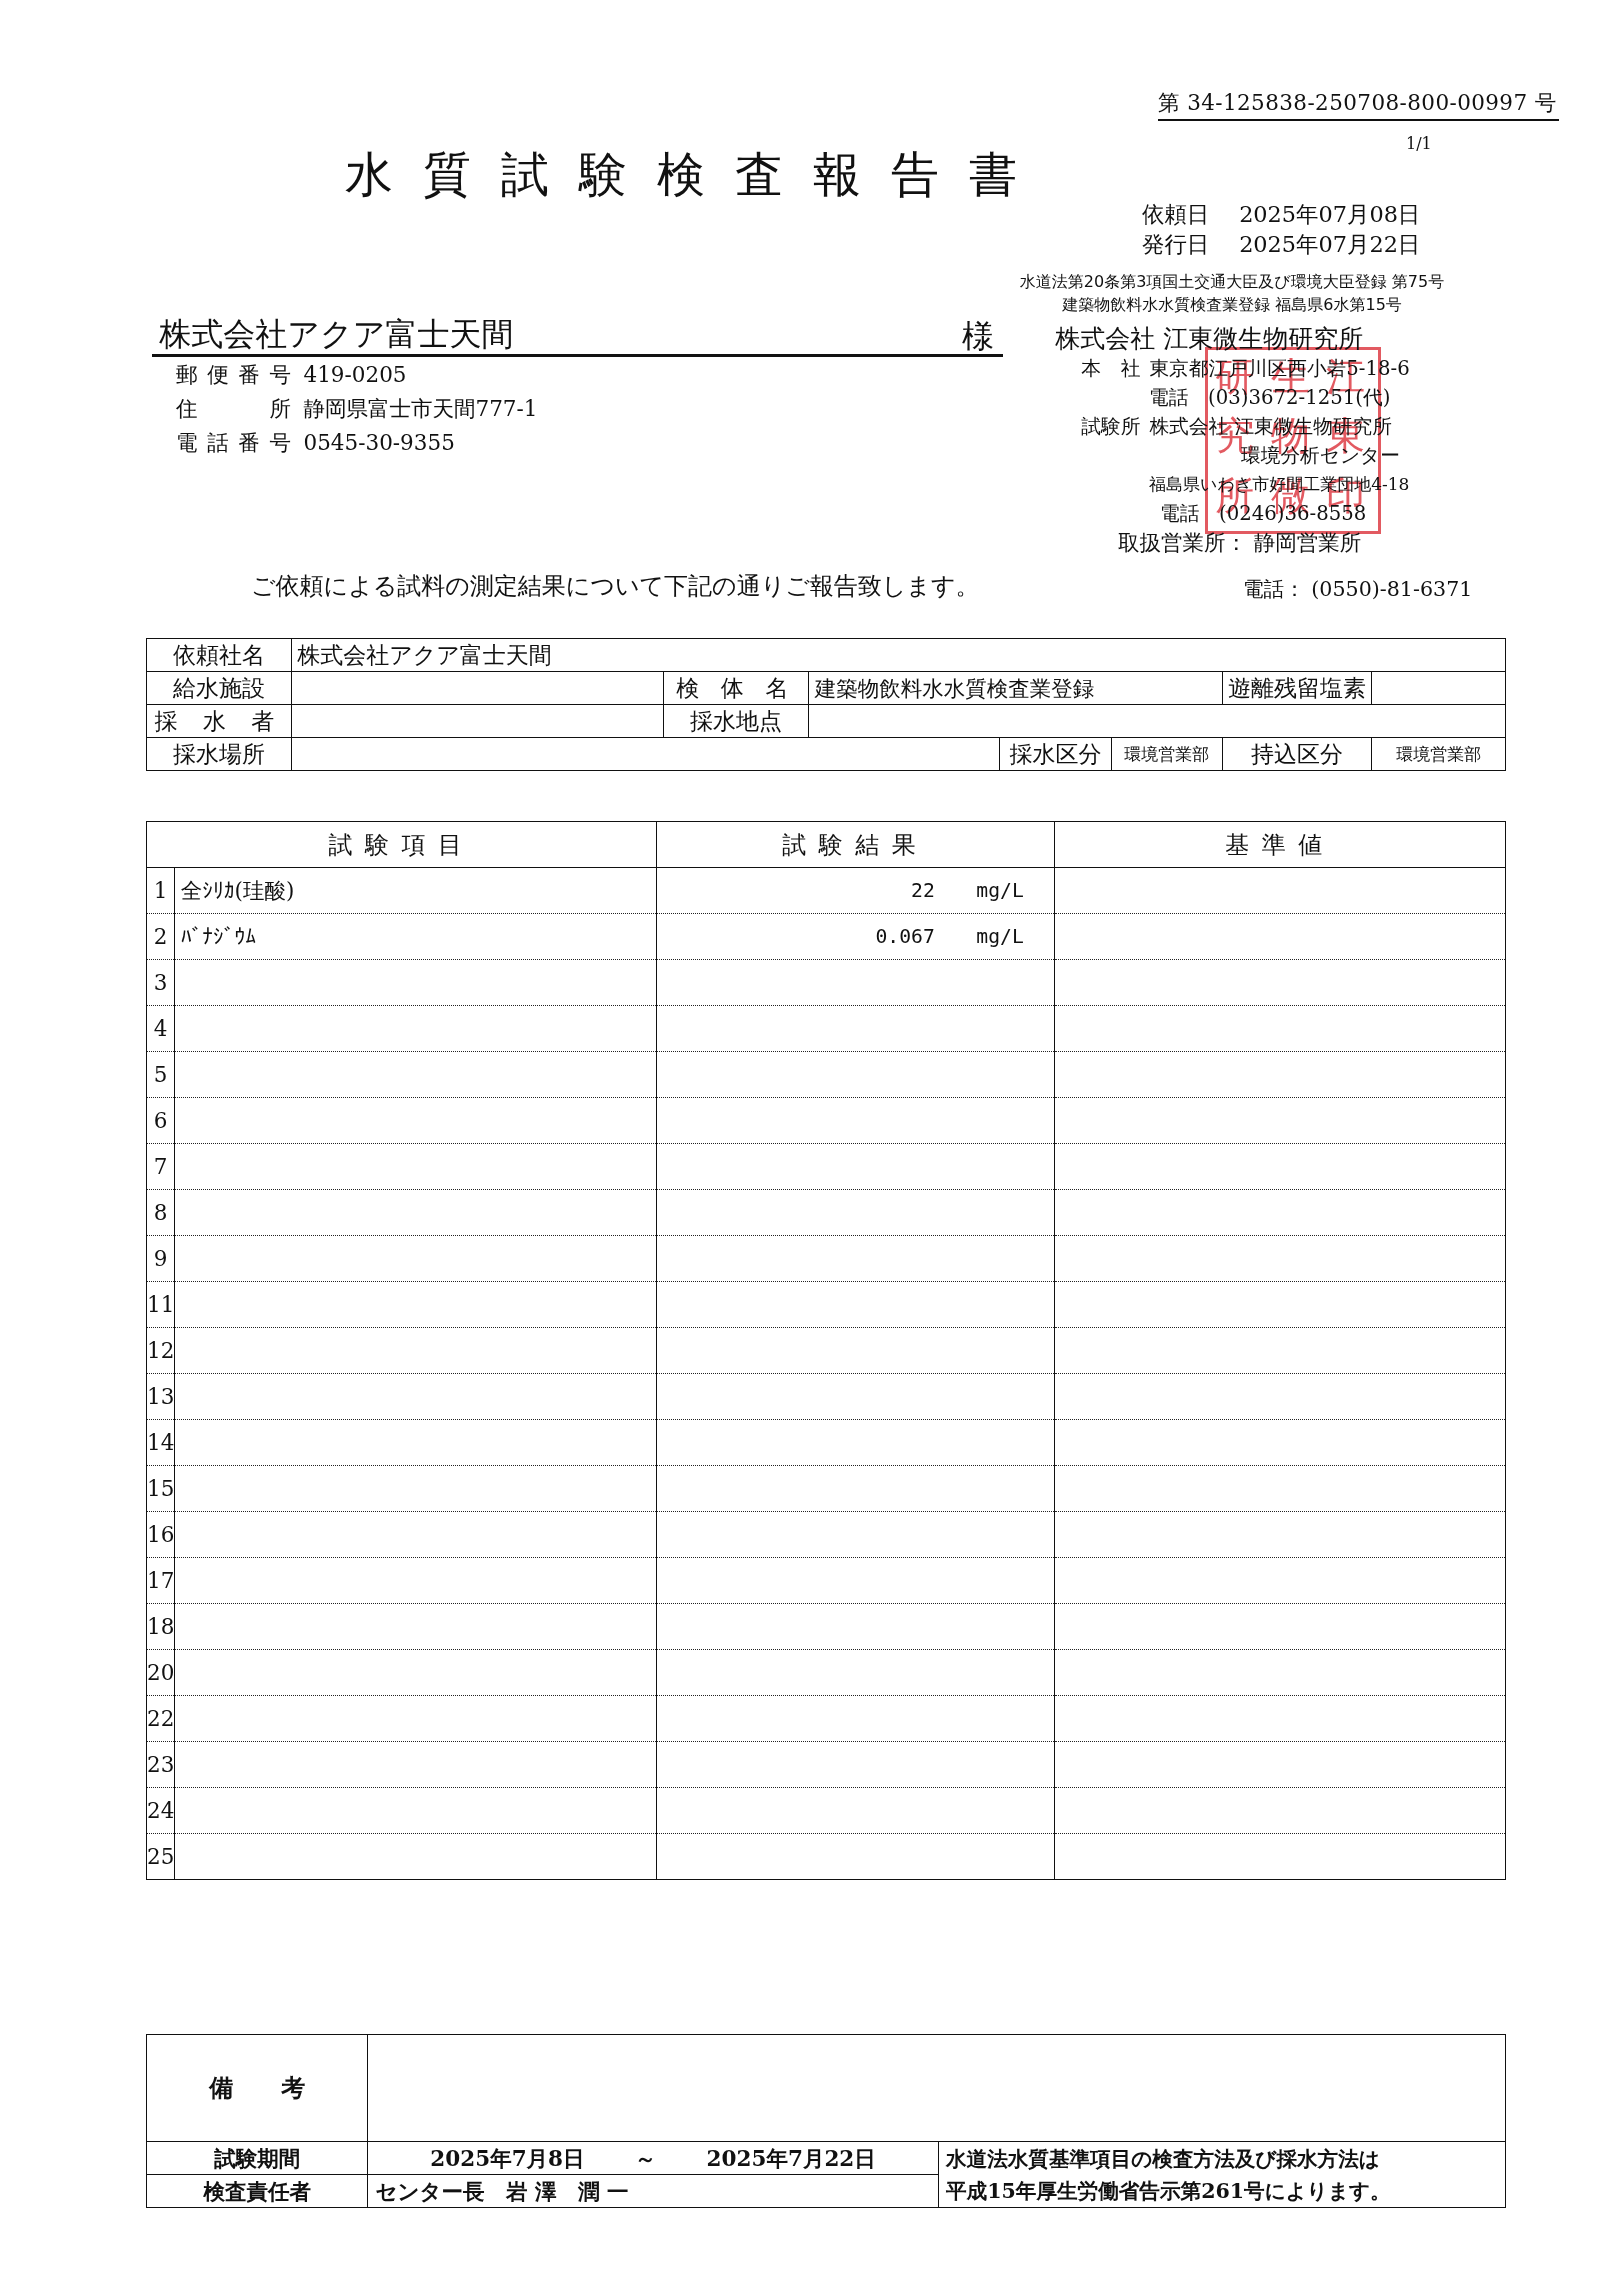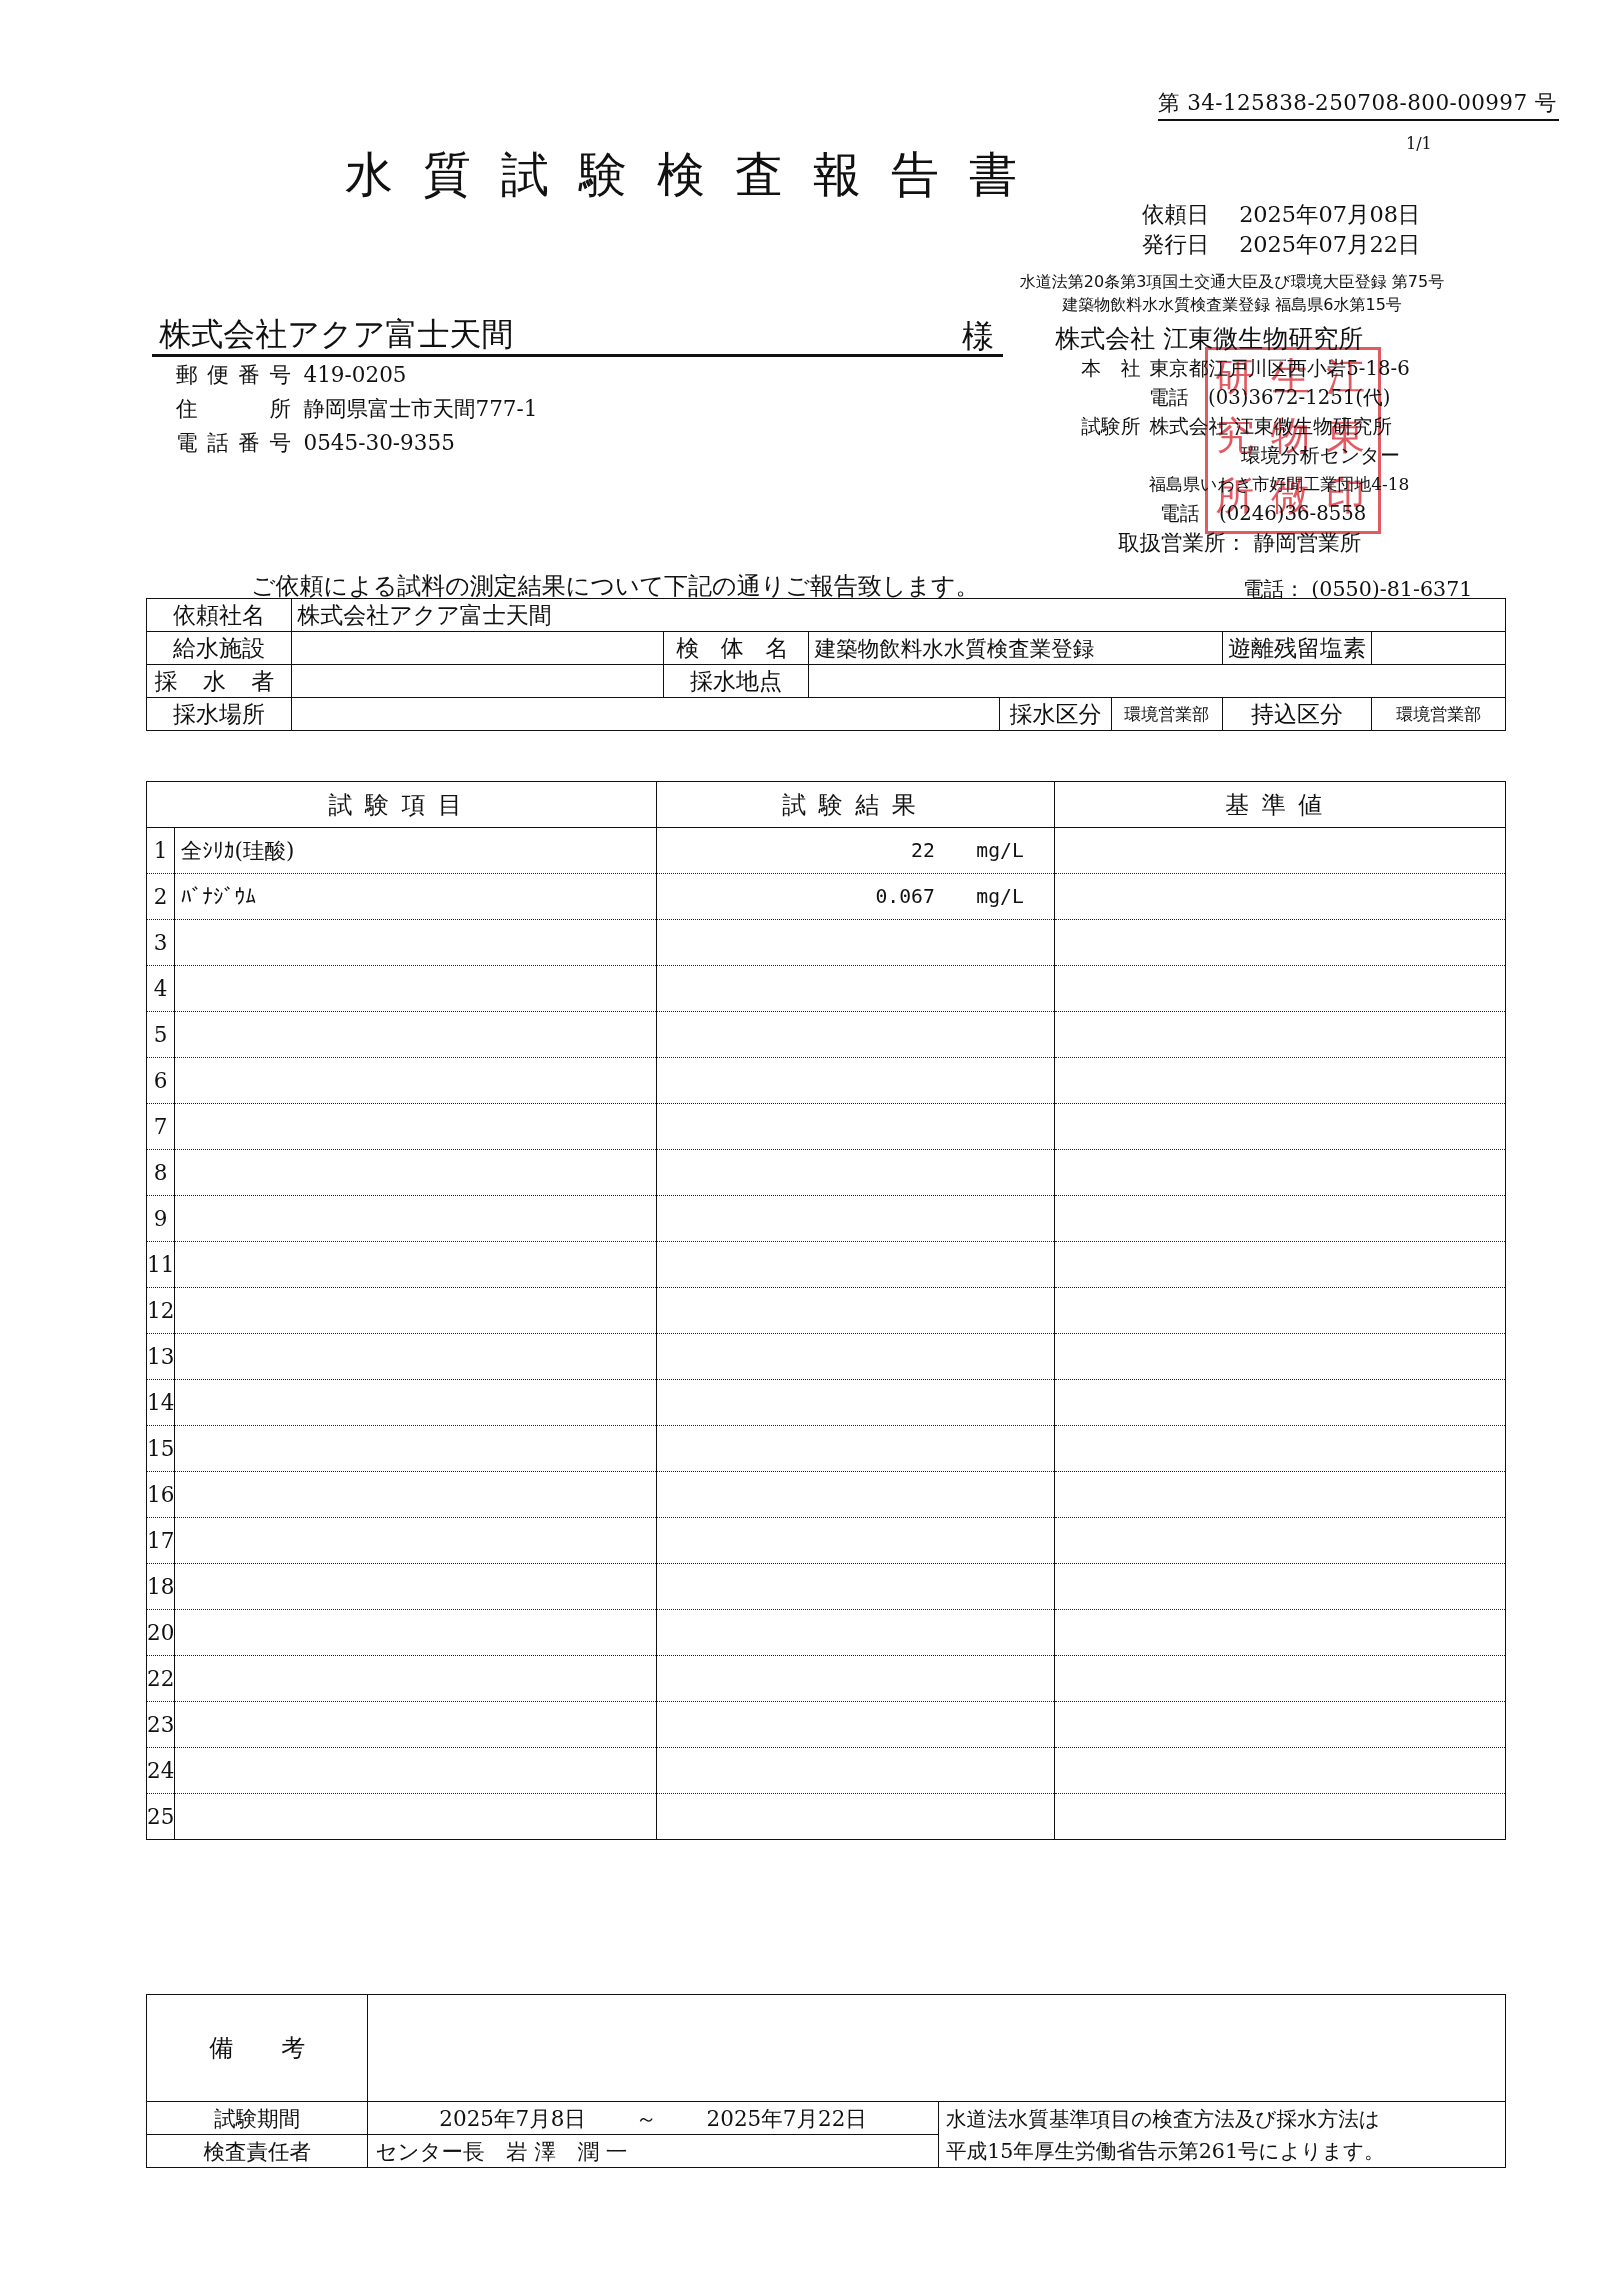--- a/index.html
+++ b/index.html
@@ -16,36 +16,36 @@
   .client-name { position:absolute; left:7.2px; top:0; font-size:32px; }
   .client-sama { position:absolute; right:9px; top:1.8px; font-size:32px; }
   .client-info { left:176px; top:358px; font-size:21.5px; line-height:34px; }
   .client-info .lbl { display:inline-block; width:115px; text-align-last:justify; margin-right:12.5px; }
   .lab { left:1066px; top:324px; font-size:23px; line-height:30px; }
   .lab-line { font-size:19.7px; line-height:29px; }
   .stamp { left:1205px; top:347px; width:170px; height:181px; border:3.6px solid #d9232d; opacity:0.75; }
   .stamp-glyph { position:absolute; color:#d9232d; font-size:39px; line-height:43px; }
   .intro { left:251px; top:570px; font-size:24px; }
   .office-tel { left:1243px; top:575px; font-size:20.6px; }
-  table { border-collapse:collapse; }
+  table { border-collapse:collapse;margin-top:40px; }
   .info { position:absolute; left:146px; top:598px; width:1360px; }
   .info td { border:1.8px solid #111; height:32px; padding:0 5.4px; font-size:23px; white-space:nowrap; }
   .info td.h { width:133px; text-align:center; }
   .info td.h2 { text-align:center; }
   .small { font-size:17px !important; font-family:"DejaVu Sans","Liberation Sans",sans-serif; }
   .results { position:absolute; left:146px; top:781px; width:1360px; }
   .results th { border:1.8px solid #111; height:43px; font-weight:normal; font-size:24px; letter-spacing:12.5px; }
   .results td { height:45px; padding:0; font-size:21.5px; border-left:1.8px solid #111; border-right:1.8px solid #111; border-bottom:1.8px dotted #222; }
   .results tr:last-child td { border-bottom:1.8px solid #111; }
   .results td.no { width:25px; text-align:center; border-right:1.8px solid #111; font-size:21.5px; }
   .results td.item { width:475px; padding-left:5.4px; font-size:21.5px; }
   .results td.res { width:367px; text-align:right; padding-right:30px; font-family:"DejaVu Sans Mono","Liberation Mono",monospace; font-size:19.7px; }
   .results td.res .unit { display:inline-block; width:64px; text-align:right; margin-left:25px; }
   .footer { position:absolute; left:146px; top:1994px; width:1360px; }
-  .footer td { border:1.8px solid #111; font-size:21.5px; padding:0 7.2px; white-space:nowrap; }
+  .footer td { border:1.8px solid #111; font-size:21.5px; padding:0 7.2px; white-space:nowrap;font-weight:bold; }
   .footer td.h { width:206px; text-align:center; }
 </style>
 </head>
 <body>
 
 <div class="abs docno">第 34-125838-250708-800-00997 号</div>
 <div class="abs pageno">1/1</div>
 <div class="abs title">水質試験検査報告書</div>
 
 <div class="abs dates">

